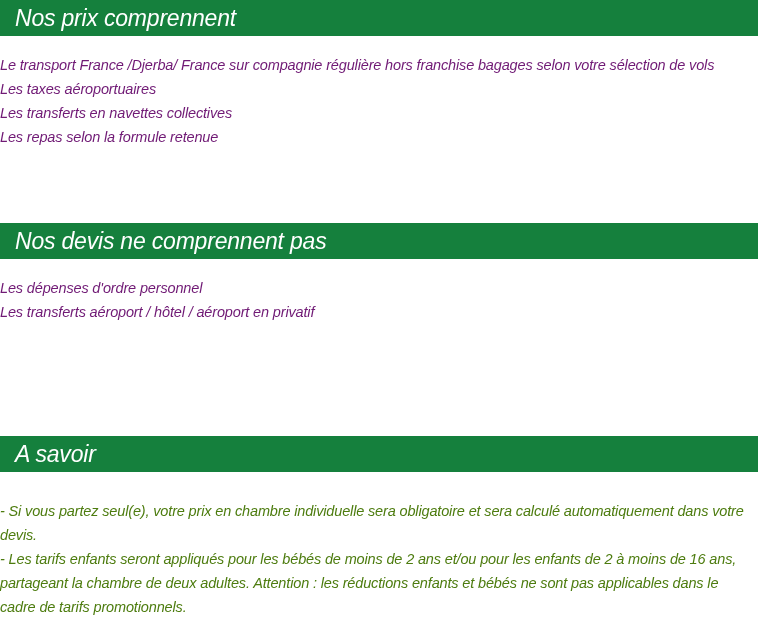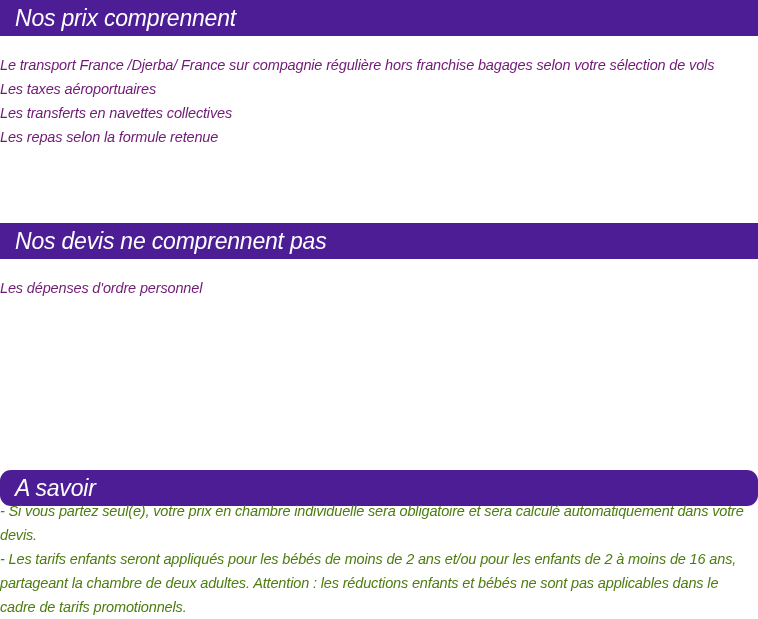--- a/index.html
+++ b/index.html
@@ -7,21 +7,21 @@
       padding: 0;
       background: #ffffff;
     }
     body {
       width: 758px;
       height: 619px;
       overflow: hidden;
       font-family: "Liberation Sans", "DejaVu Sans", sans-serif;
     }
     .section-bar {
-      background: #4c1d95;
+      background: #15803d;
       height: 36px;
       width: 758px;
       display: flex;
       align-items: center;
       box-sizing: border-box;
       padding-left: 15px;
     }
     .section-title {
       color: #ffffff;
       font-style: italic;
@@ -51,41 +51,42 @@
       font-size: 14.5px;
       line-height: 24px;
       margin: 0;
       width: 752px;
       letter-spacing: -0.15px;
     }
     #s1 { position: absolute; top: 0; left: 0; }
     #s1-body { position: absolute; top: 53px; left: 0; }
     #s2 { position: absolute; top: 223px; left: 0; }
     #s2-body { position: absolute; top: 276px; left: 0; }
-    #s3 { position: absolute; top: 470px; left: 0; border-radius: 11px; }
+    #s3 { position: absolute; top: 436px; left: 0; }
     #s3-body { position: absolute; top: 499px; left: 0; }
   </style>
 </head>
 <body>
 
 <div id="s1" class="section-bar">
   <h2 class="section-title">Nos prix comprennent</h2>
 </div>
 <ul id="s1-body" class="section-body">
   <li class="line">Le transport France /Djerba/ France sur compagnie régulière hors franchise bagages selon votre sélection de vols</li>
   <li class="line">Les taxes aéroportuaires</li>
   <li class="line">Les transferts en navettes collectives</li>
   <li class="line">Les repas selon la formule retenue</li>
 </ul>
 
 <div id="s2" class="section-bar">
   <h2 class="section-title">Nos devis ne comprennent pas</h2>
 </div>
 <ul id="s2-body" class="section-body">
   <li class="line">Les dépenses d'ordre personnel</li>
+  <li class="line">Les transferts aéroport / hôtel / aéroport en privatif</li>
 </ul>
 
 <div id="s3" class="section-bar">
   <h2 class="section-title">A savoir</h2>
 </div>
 <div id="s3-body" class="section-body">
   <p class="para">- Si vous partez seul(e), votre prix en chambre individuelle sera obligatoire et sera calculé automatiquement dans votre devis.</p>
   <p class="para">- Les tarifs enfants seront appliqués pour les bébés de moins de 2 ans et/ou pour les enfants de 2 à moins de 16 ans, partageant la chambre de deux adultes. Attention : les réductions enfants et bébés ne sont pas applicables dans le cadre de tarifs promotionnels.</p>
 </div>
 

